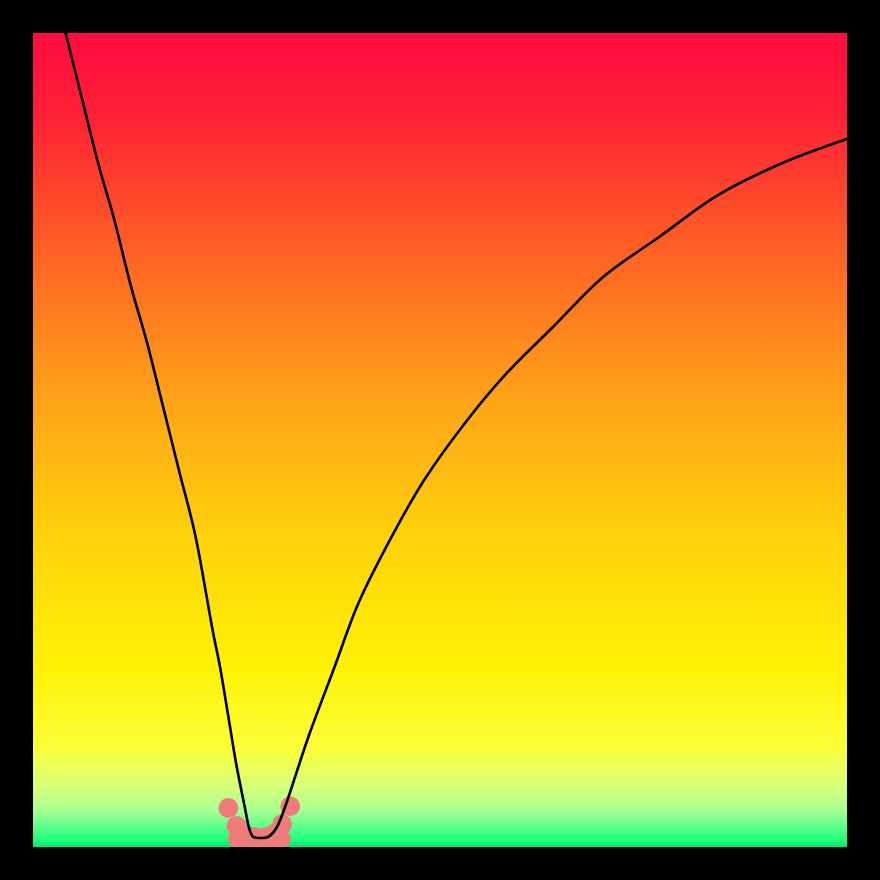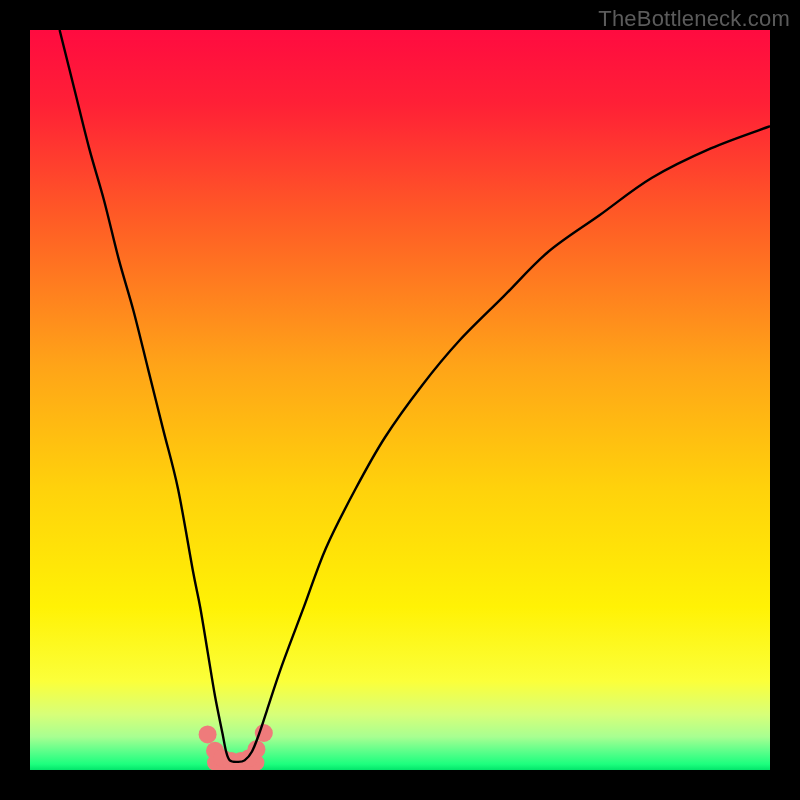--- a/index.html
+++ b/index.html
@@ -79,14 +79,13 @@
           <circle cx="192.40" cy="728.16" r="9" fill="#ef7b7b"></circle>
           <circle cx="201.28" cy="731.12" r="9" fill="#ef7b7b"></circle>
           <circle cx="210.90" cy="731.12" r="9" fill="#ef7b7b"></circle>
           <circle cx="219.04" cy="728.16" r="9" fill="#ef7b7b"></circle>
           <circle cx="226.44" cy="719.28" r="9" fill="#ef7b7b"></circle>
           <circle cx="233.84" cy="703.00" r="9" fill="#ef7b7b"></circle>
         </g>
       <path id="curve-path" fill="none" stroke-width="2.4" d="M 29.60 0.00 C 32.07 9.87, 39.47 39.47, 44.40 59.20 C 49.33 78.93, 54.27 99.90, 59.20 118.40 C 64.13 136.90, 69.07 151.70, 74.00 170.20 C 78.93 188.70, 83.87 210.90, 88.80 229.40 C 93.73 247.90, 98.67 262.70, 103.60 281.20 C 108.53 299.70, 113.47 320.67, 118.40 340.40 C 123.33 360.13, 128.27 379.87, 133.20 399.60 C 138.13 419.33, 143.07 435.37, 148.00 458.80 C 152.93 482.23, 159.10 520.47, 162.80 540.20 C 166.50 559.93, 167.73 563.63, 170.20 577.20 C 172.67 590.77, 175.13 606.80, 177.60 621.60 C 180.07 636.40, 182.53 652.43, 185.00 666.00 C 187.47 679.57, 190.55 693.75, 192.40 703.00 C 194.25 712.25, 194.87 716.94, 196.10 721.50 C 197.33 726.06, 197.95 728.65, 199.80 730.38 C 201.65 732.11, 204.73 731.86, 207.20 731.86 C 209.67 731.86, 212.13 732.11, 214.60 730.38 C 217.07 728.65, 219.53 726.06, 222.00 721.50 C 224.47 716.94, 226.93 709.78, 229.40 703.00 C 231.87 696.22, 233.10 691.90, 236.80 680.80 C 240.50 669.70, 245.43 653.67, 251.60 636.40 C 257.77 619.13, 266.40 596.93, 273.80 577.20 C 281.20 557.47, 287.37 537.73, 296.00 518.00 C 304.63 498.27, 315.73 477.30, 325.60 458.80 C 335.47 440.30, 344.10 424.27, 355.20 407.00 C 366.30 389.73, 379.87 371.23, 392.20 355.20 C 404.53 339.17, 415.63 325.60, 429.20 310.80 C 442.77 296.00, 458.80 281.20, 473.60 266.40 C 488.40 251.60, 501.97 235.57, 518.00 222.00 C 534.03 208.43, 552.53 197.33, 569.80 185.00 C 587.07 172.67, 603.10 159.10, 621.60 148.00 C 640.10 136.90, 661.07 127.03, 680.80 118.40 C 700.53 109.77, 730.13 99.90, 740.00 96.20" stroke="#000000"></path>
     </svg>
   </div>
-  <div class="watermark">TheBottleneck.com</div>
 </div>
 
 </body></html>

